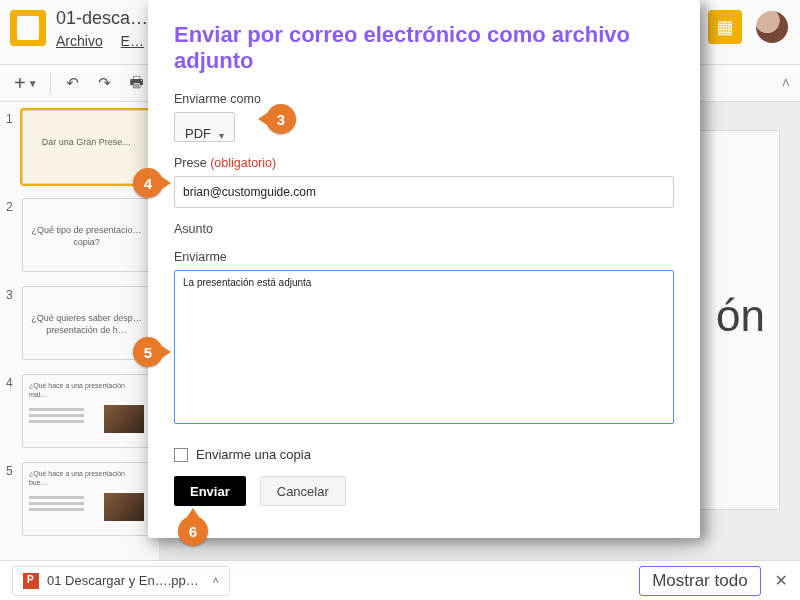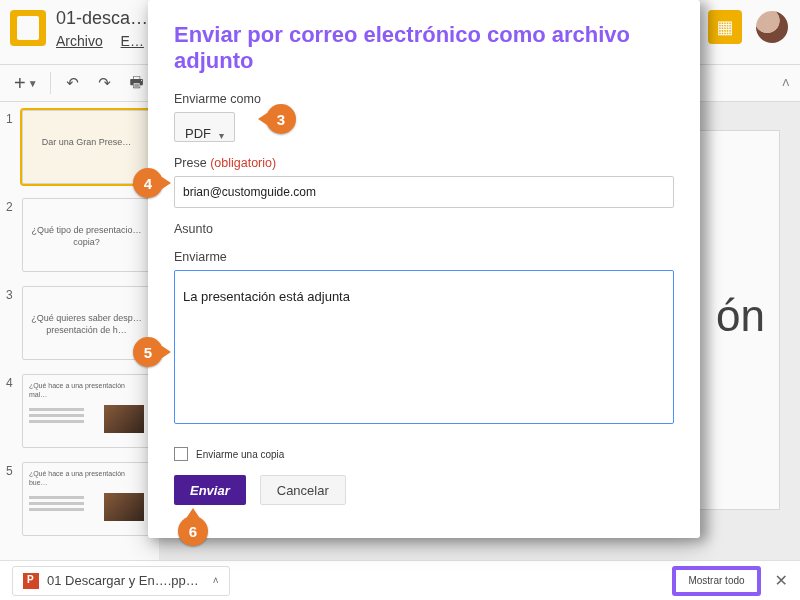--- a/index.html
+++ b/index.html
@@ -44,39 +44,39 @@
   .slide{ position:absolute; top:28px; left:40px; right:20px; height:380px; background:#fff; border:1px solid #ddd;}
   .slide .bigtext{ position:absolute; right:14px; top:160px; font-size:44px; color:#444;}
 
   
   .dl-bar{ height:40px; border-top:1px solid #e0e0e0; display:flex; align-items:center; padding:0 12px; font-size:13px; color:#444;}
   .dl-chip{ display:flex; align-items:center; gap:8px; height:30px; padding:0 10px; border:1px solid #ddd; border-radius:3px; cursor:pointer;}
   .dl-ico{ width:16px; height:16px; background:#d24726; position:relative;}
   .dl-ico::after{ content:"P"; color:#fff; font-size:10px; position:absolute; left:4px; top:1px; font-weight:bold;}
   .dl-chev{ margin-left:6px; font-size:10px; color:#666; cursor:pointer;}
   .dl-bar .spacer{flex:1;}
-  .show-all{ border:4px solid #8b5cf6; border-radius:3px; height:30px; padding:8px 12px; display:flex; align-items:center; cursor:pointer; font-size:10px;}
+  .show-all{ border:1px solid #8b5cf6; border-radius:3px; height:30px; padding:8px 12px; display:flex; align-items:center; cursor:pointer; font-size:17px;}
   .dl-close{ margin-left:14px; color:#666; font-size:16px; cursor:pointer;}
 
   
   .scrim{ position:absolute; top:0; left:0; width:800px; height:560px; background:rgba(0,0,0,0.02);}
   .shadow{ position:absolute; top:2px; left:152px; width:556px; height:540px; background:rgba(0,0,0,0.28); filter:blur(6px); border-radius:6px;}
   .modal{ position:absolute; top:0; left:148px; width:552px; height:538px; background:#fff; border-radius:3px; box-shadow:0 8px 24px rgba(0,0,0,0.22); padding:22px 26px 18px 26px; font-size:13px; color:#333;}
   .modal h1{ font-size:22px; font-weight:700; color:#8b5cf6; margin-bottom:18px;}
   .fld-label{ font-size:12.5px; color:#444; margin-bottom:6px;}
   .fld-label .req{ color:#d23c2a;}
   .attach-dd{ display:inline-flex; align-items:flex-end; gap:8px; border:1px solid #ccc; border-radius:2px; height:30px; padding:0 10px; font-size:13px; color:#333; cursor:pointer; background:#f7f7f7;}
   .txt-input{ width:100%; height:32px; border:1px solid #ccc; border-radius:2px; padding:0 8px; font-size:12px; color:#222;}
-  .msg-box{ width:100%; height:154px; border:1px solid #4d90fe; border-radius:2px; padding:18px 8px; font-size:13px; color:#222; resize:none;}
+  .msg-box{ width:100%; height:154px; border:1px solid #4d90fe; border-radius:2px; padding:6px 8px; font-size:10px; color:#222; resize:none;}
   .block{ margin-bottom:14px;}
-  .chk-row{ display:flex; align-items:center; gap:8px; font-size:10px; color:#333; margin:20px 0 14px 0;}
+  .chk-row{ display:flex; align-items:center; gap:8px; font-size:13px; color:#333; margin:20px 0 14px 0;}
   .chk{ width:14px; height:14px; border:1px solid #888; background:#fff; cursor:pointer;}
   .btn-row{ display:flex; gap:14px;}
   .btn{ height:30px; padding:0 16px; border-radius:2px; font-size:13px; display:flex; align-items:center; cursor:pointer;}
-  .btn.primary{ background:#4c1d95; color:#fff; font-weight:bold;font-style:italic;}
+  .btn.primary{ background:#000000; color:#fff; font-weight:bold;}
   .btn.secondary{ background:#f5f5f5; color:#444; border:1px solid #ddd;}
 
   
   .badge{ position:absolute; width:30px; height:30px; border-radius:50%; background:#e8792b; color:#fff; font-weight:bold; font-size:15px; display:flex; align-items:center; justify-content:center; box-shadow:0 1px 2px rgba(0,0,0,.3);}
   .badge::after{ content:""; position:absolute; width:0; height:0; }
   .badge.pt-left::after{ left:-8px; top:9px; border-top:6px solid transparent; border-bottom:6px solid transparent; border-right:9px solid #e8792b;}
   .badge.pt-right::after{ right:-8px; top:9px; border-top:6px solid transparent; border-bottom:6px solid transparent; border-left:9px solid #e8792b;}
   .badge.pt-up::after{ top:-8px; left:9px; border-left:6px solid transparent; border-right:6px solid transparent; border-bottom:9px solid #e8792b;}
 </style>
 </head>

